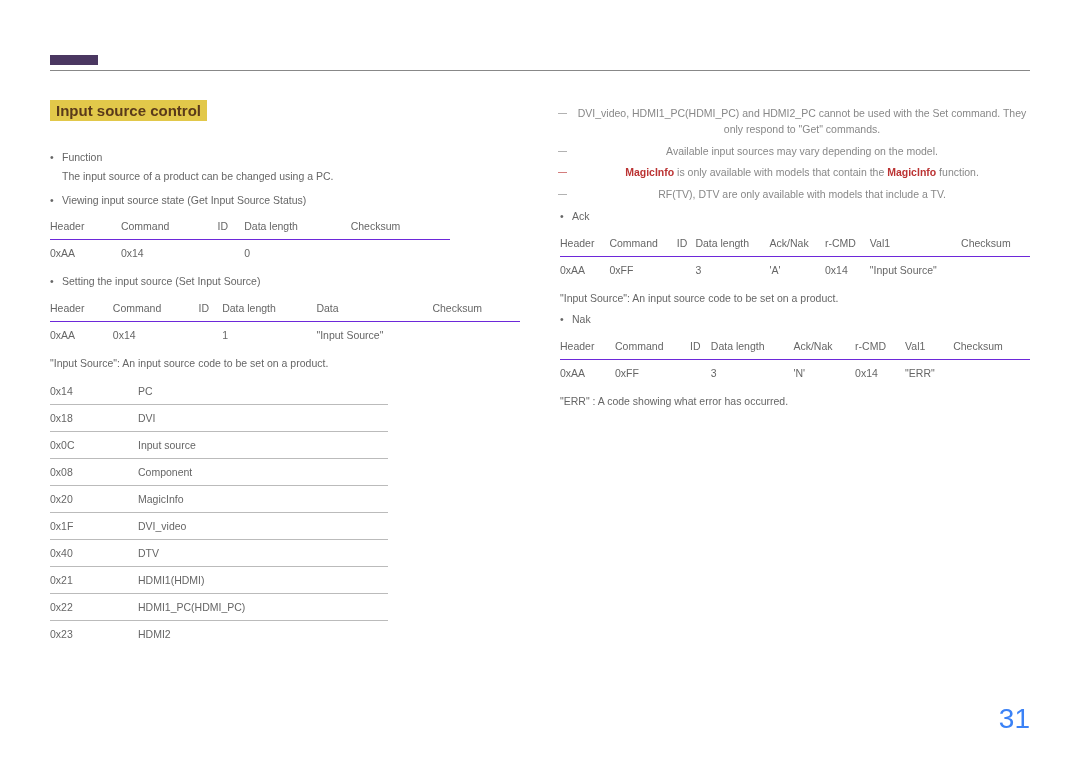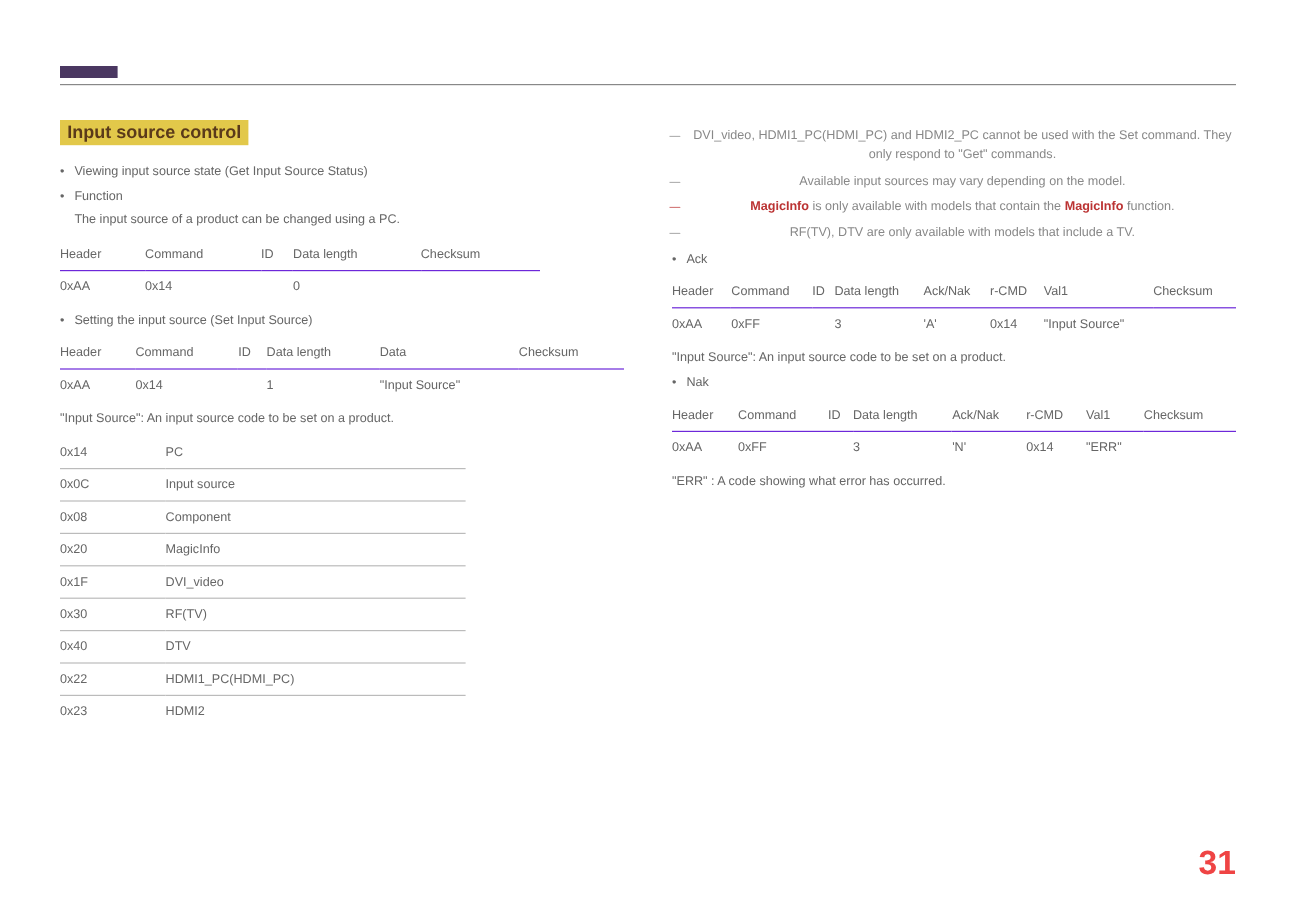--- a/index.html
+++ b/index.html
@@ -36,21 +36,21 @@
     gap: 40px;
   }
   .col { width: 470px; }
   h2.section-title {
     display: inline-block;
     background: #e2c84a;
     color: #5a3a1a;
     font-weight: bold;
     font-size: 15px;
     padding: 2px 6px;
-    margin-bottom: 10px;
+    margin-bottom: 24px;
   }
   ul.bullets { list-style: none; }
   ul.bullets > li { margin: 5px 0 5px 12px; position: relative; line-height: 1.5; }
   ul.bullets > li::before {
     content: "•";
     position: absolute;
     left: -12px;
     color: #666;
   }
   .sub-text { margin-left: 12px; margin-top: 3px; margin-bottom: 8px; line-height: 1.5; }
@@ -84,43 +84,43 @@
     font-size: 9px;
     top: 1px;
   }
   .dash-list li.red-dash::before { color: #b33; }
   .hl-red { color: #b33; font-weight: bold; }
   .page-num {
     position: absolute;
     right: 50px;
     bottom: 28px;
     font-size: 28px;
-    color: #ef4444;
-    font-weight: 700;
+    color: #3b82f6;
+    font-weight: 400;
     margin-left: 20px;
   }
   .col2-codes { margin-top: -2px; }
 </style>
 </head>
 <body>
 
 <div class="top-band"></div>
 <div class="hr-top"></div>
 
 <div class="content">
 
   <div class="col">
     <h2 class="section-title">Input source control</h2>
 
     <ul class="bullets">
-      <li>Viewing input source state (Get Input Source Status)</li>
       <li>
         <span>Function</span>
         <div class="sub-text" style="margin-left:0;">The input source of a product can be changed using a PC.</div>
       </li>
+      <li>Viewing input source state (Get Input Source Status)</li>
     </ul>
 
     <table class="narrow-5 single-row">
       <tbody>
           <tr class="thead">
         <td>Header</td>
         <td>Command</td>
         <td>ID</td>
         <td>Data length</td>
         <td>Checksum</td>
@@ -162,42 +162,46 @@
 
     <div class="free-text">"Input Source": An input source code to be set on a product.</div>
 
     <table class="narrow-2 codes">
       <tbody>
           <tr>
             <td style="width:26%">0x14</td>
             <td>PC</td>
           </tr>
       <tr>
+            <td>0x18</td>
+            <td>DVI</td>
+          </tr>
+      <tr>
             <td>0x0C</td>
             <td>Input source</td>
           </tr>
       <tr>
             <td>0x08</td>
             <td>Component</td>
           </tr>
       <tr>
             <td>0x20</td>
             <td>MagicInfo</td>
           </tr>
       <tr>
             <td>0x1F</td>
             <td>DVI_video</td>
           </tr>
       <tr>
-            <td>0x30</td>
-            <td>RF(TV)</td>
-          </tr>
-      <tr>
             <td>0x40</td>
             <td>DTV</td>
+          </tr>
+      <tr>
+            <td>0x21</td>
+            <td>HDMI1(HDMI)</td>
           </tr>
       <tr>
             <td>0x22</td>
             <td>HDMI1_PC(HDMI_PC)</td>
           </tr>
       <tr>
             <td>0x23</td>
             <td>HDMI2</td>
           </tr>
     </tbody>

